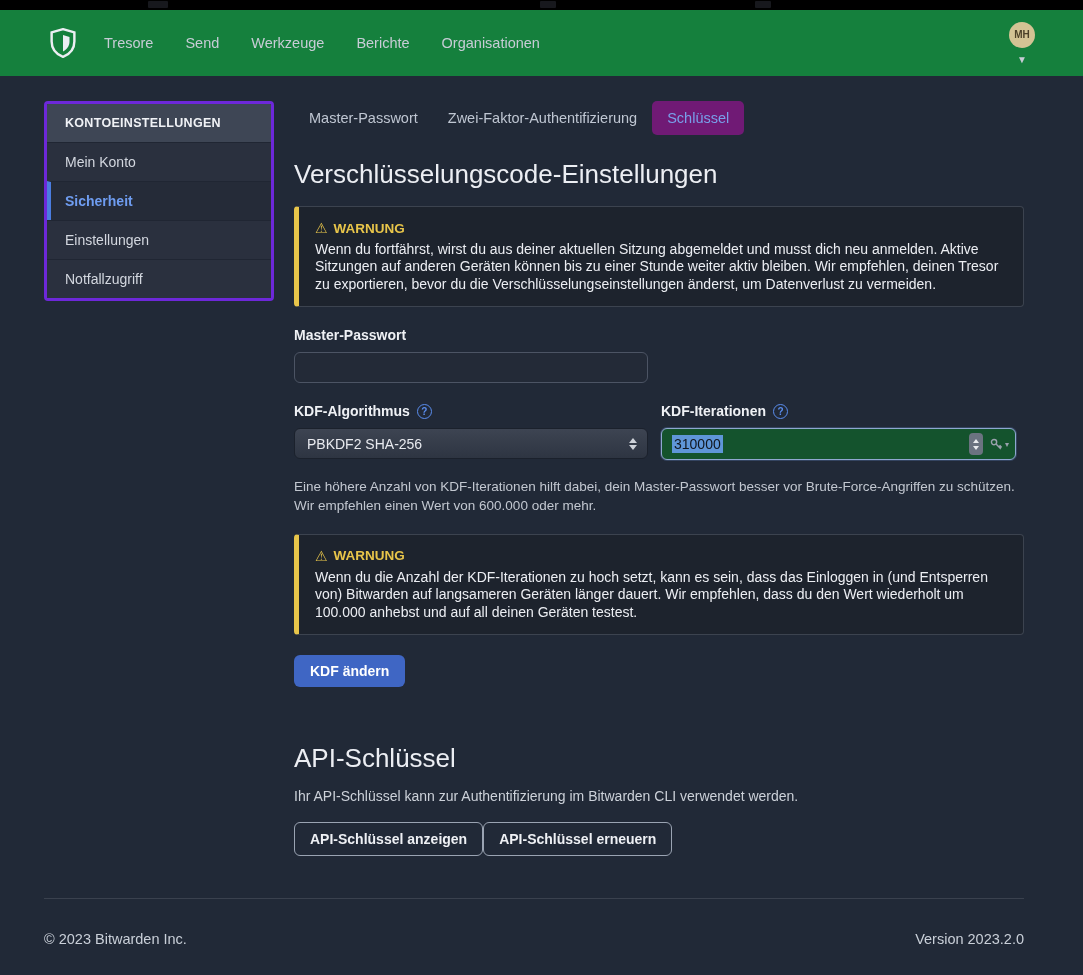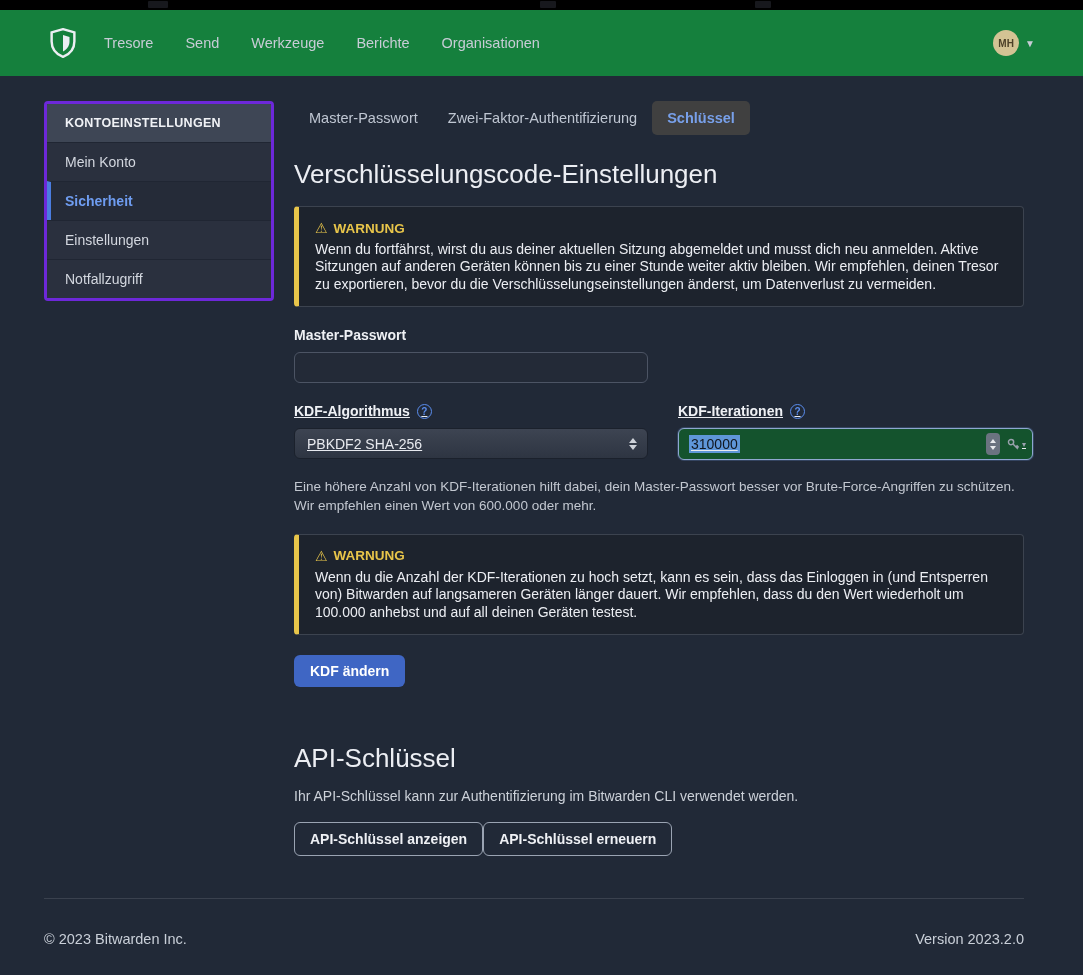--- a/index.html
+++ b/index.html
@@ -15,21 +15,21 @@
   .chrome-frag { position:absolute; top:1px; height:7px; background:#17181d; border-radius:1px; }
   .frag1 { left:148px; width:20px; }
   .frag2 { left:540px; width:16px; }
   .frag3 { left:755px; width:16px; }
 
   
   .navbar { height:66px; background:#15803d; display:flex; align-items:center; padding:0 48px; flex:0 0 auto; }
   .brand { width:30px; height:32px; display:flex; align-items:center; justify-content:center; margin-right:26px; }
   .nav-links { display:flex; align-items:center; gap:32px; }
   .nav-link { color:#c7ccd6; font-size:14.5px; cursor:pointer; text-decoration:none; }
-  .nav-right { margin-left:auto; display:flex; align-items:center; gap:6px; }
+  .nav-right { margin-left:auto; display:flex; align-items:center; gap:6px;flex-direction:column; }
   .avatar { width:26px; height:26px; border-radius:50%; background:#d3c394; color:#4d4128;
             font-size:10px; font-weight:bold; display:flex; align-items:center; justify-content:center; }
   .caret { color:#c7ccd6; font-size:10px; }
 
   
   .content { display:flex; padding:25px 59px 0 44px; flex:0 0 auto; }
 
   
   .sidebar { width:230px; flex:0 0 230px; border-radius:4px; overflow:hidden; border:3px solid #6d28d9; align-self:flex-start; }
   .sidebar-header { background:#3e4655; height:38px; display:flex; align-items:center; padding:0 18px;
@@ -37,38 +37,38 @@
   .sidebar-item { background:#2a303e; height:39px; display:flex; align-items:center; padding:0 18px;
                   font-size:14px; color:#d3d7df; border-top:1px solid #202633; cursor:pointer; }
   .sidebar-item.active { background:#252b38; color:#6f9df1; font-weight:600;
                          border-left:4px solid #4a7de0; padding-left:14px; }
 
   
   .main { flex:1; margin-left:20px; min-width:0; }
 
   .tabs { display:flex; align-items:center; }
   .tab { padding:9px 15px; font-size:14.5px; color:#bfc6d2; cursor:pointer; border-radius:5px; }
-  .tab.active { background:#404040; color:#78a0ea; font-weight:700; }
+  .tab.active { background:#701a75; color:#78a0ea; font-weight:400; }
 
   h1.page-title { font-size:26px; font-weight:400; color:#eceef3; margin:24px 0 16px; }
 
   .callout { border:1px solid #3c434f; border-left:5px solid #e8c54a; background:#1d232d;
              border-radius:4px; padding:13px 16px; margin-bottom:20px; }
   .callout-title { color:#e8c54a; font-weight:bold; font-size:13.5px; display:flex; align-items:center; gap:6px; margin-bottom:5px; }
   .callout-title .warn-glyph { font-size:14px; }
   .callout-body { font-size:14px; line-height:1.24; color:#eceef3; font-weight:500; }
 
   .form-label { font-size:14px; font-weight:bold; color:#eff1f5; margin-bottom:9px; display:flex; align-items:center; gap:7px; }
   .help-icon { width:15px; height:15px; border-radius:50%; border:1.5px solid #5a8dee; color:#5a8dee;
                font-size:10px; font-weight:bold; display:inline-flex; align-items:center; justify-content:center; cursor:pointer; }
 
   .text-input { width:354px; height:31px; background:#232a37; border:1px solid #4c5464; border-radius:6px;
                 color:#e8eaef; font-size:14px; padding:0 10px; font-family:inherit; }
 
-  .kdf-row { display:flex; gap:30px; margin-top:20px;text-decoration:underline; }
+  .kdf-row { display:flex; gap:13px; margin-top:20px; }
   .kdf-col { width:354px; }
   .kdf-col.right { width:355px; }
 
   .select-box { width:354px; height:31px; border-radius:6px; border:1px solid #1b212c;
                 background:linear-gradient(#3d4452,#2e3542); display:flex; align-items:center;
                 padding:0 10px 0 12px; font-size:14px; color:#e8eaef; cursor:pointer;justify-content:space-between; }
   .select-arrows { margin-left:auto; display:flex; flex-direction:column; gap:2px; }
   .select-arrows .up { width:0; height:0; border-left:4px solid transparent; border-right:4px solid transparent; border-bottom:5px solid #cfd3da; }
   .select-arrows .down { width:0; height:0; border-left:4px solid transparent; border-right:4px solid transparent; border-top:5px solid #cfd3da; }
 

